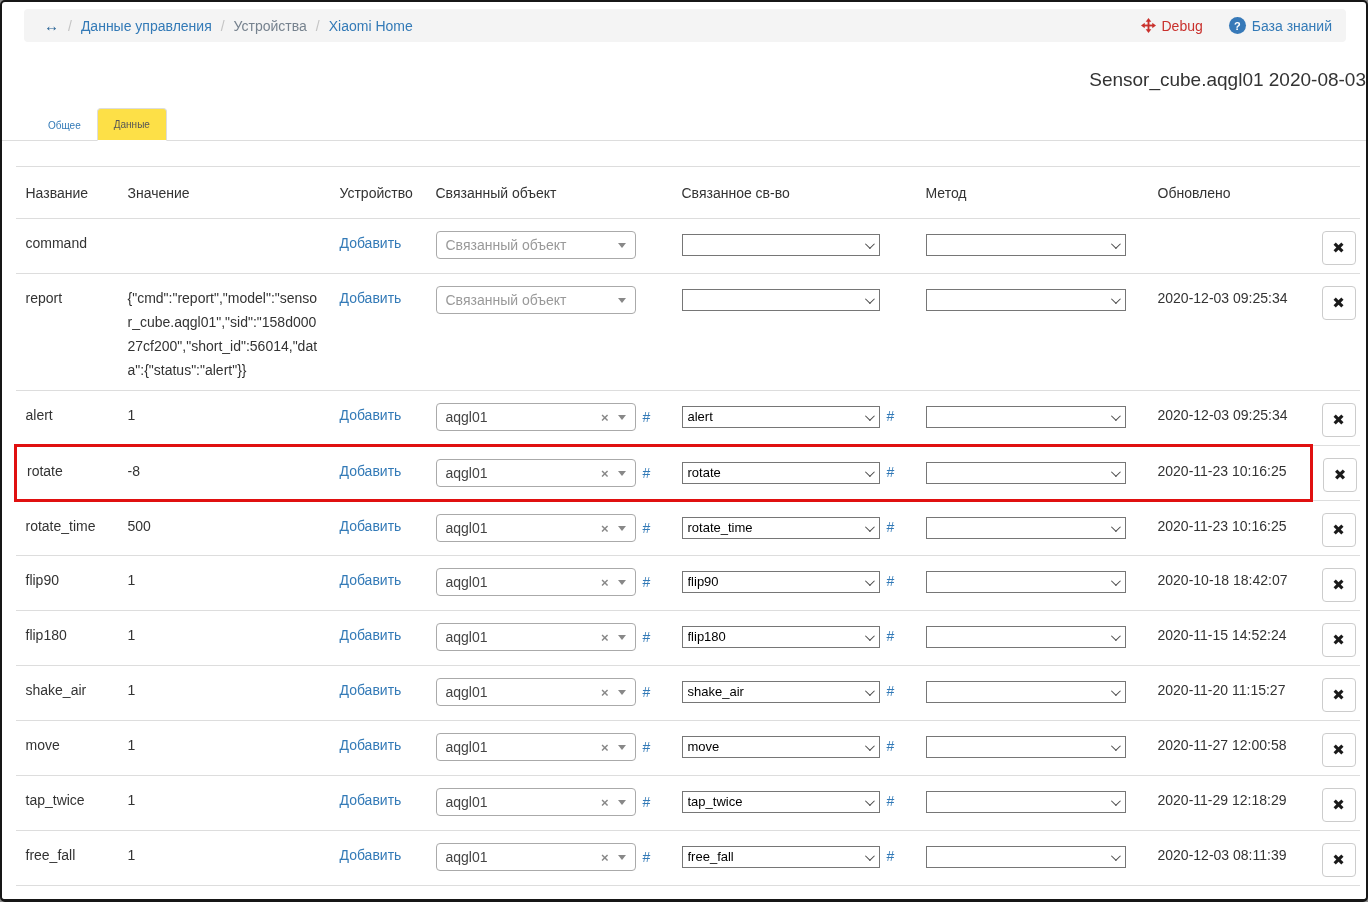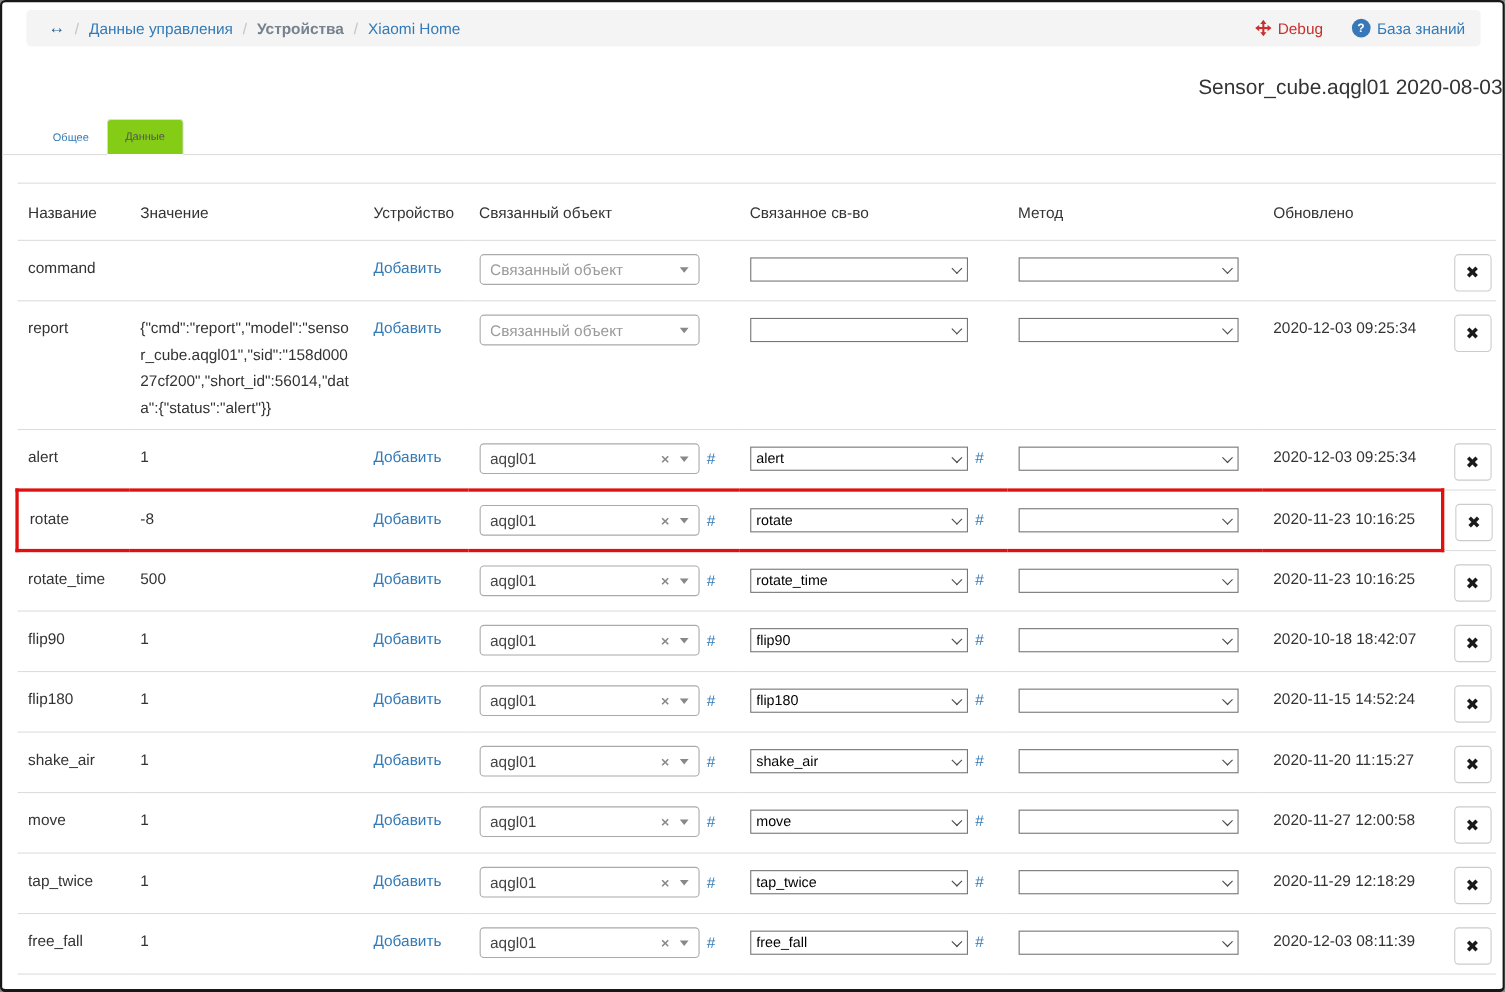--- a/index.html
+++ b/index.html
@@ -23,37 +23,37 @@
     background: var(--bar-bg, #f4f4f4);
     border-radius: 4px;
     display: flex; align-items: center; justify-content: space-between;
     padding: 0 14px 0 20px;
     font-size: 14px;
   }
   .crumbs { display: flex; align-items: center; }
   .crumb-home { color:#2a6496; font-weight:700; font-size:15px; text-decoration:none; }
   .crumb-sep { color:#c4c4c4; margin: 0 9px; }
   .crumb-link { color: var(--link-blue, #337ab7); text-decoration: none; cursor: pointer; }
-  .crumb-muted { color:#76828e; text-decoration: none; cursor: pointer; font-weight: bold; }
+  .crumb-muted { color:#76828e; text-decoration: none; cursor: pointer; }
   .topbar-right { display:flex; align-items:center; gap:26px; }
   .debug-link { color: var(--danger-red, #c9302c); text-decoration:none; display:flex; gap:6px; cursor:pointer; }
   .kb-link { color: var(--link-blue, #337ab7); text-decoration:none; display:flex; align-items:center; gap:6px; cursor:pointer; }
   .kb-circle {
     width:17px; height:17px; border-radius:50%;
     background: #3779b8; color:#fff; font-size:11px; font-weight:700;
     display:inline-flex; align-items:center; justify-content:center;
   }
 
   
   .page-title { margin: 27px 0 0 22px; font-size: 19px; color: #333; font-weight: 400; text-align: right; }
   .tabs { display:flex; align-items:flex-end; border-bottom:1px solid #ddd; margin-top:17px; padding-left:30px; }
   .tab { font-size:10px; padding:10px 16px; margin-bottom:-1px; text-decoration:none; cursor:pointer; }
   .tab.inactive { color: var(--link-blue, #337ab7); }
   .tab.active {
-    color:#555; background:#84cc16;
+    color:#555; background:#fde047;
     border:1px solid #ddd; border-bottom:1px solid #fff;
     border-radius:4px 4px 0 0;
   }
 
   
   table.data { border-collapse: collapse; table-layout: fixed; width: 1344px; margin: 25px 12px 0 12px; }
   table.data th {
     font-weight:400; text-align:left; color:#333; font-size:14px;
     padding: 9px 10px; border-top:1px solid #ddd; border-bottom:1px solid #ddd;
     white-space: nowrap;

